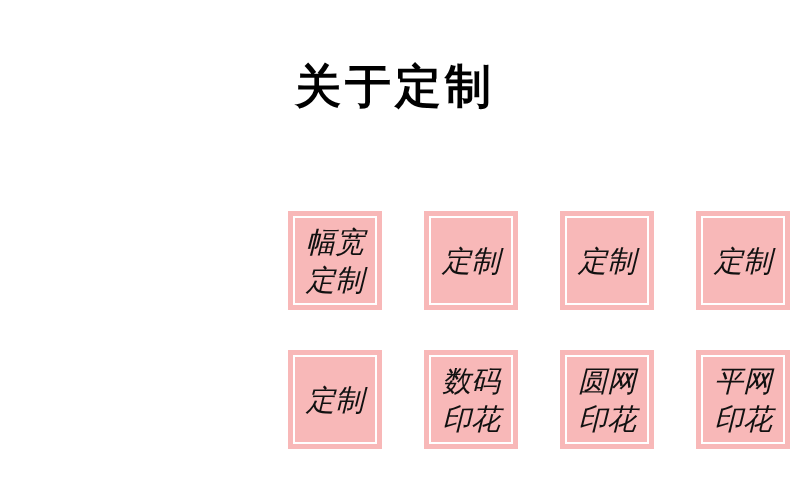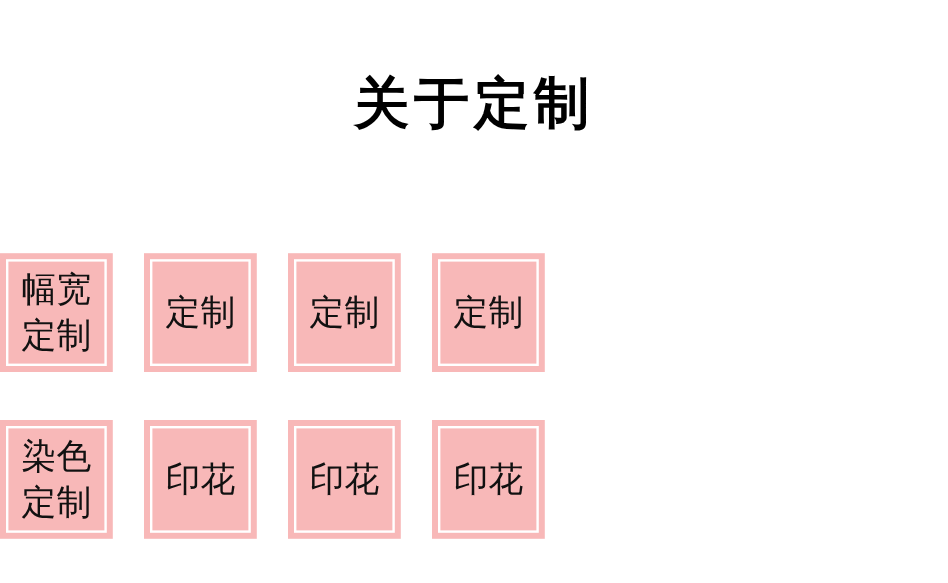--- a/index.html
+++ b/index.html
@@ -22,22 +22,23 @@
     font-size: 46px;
     line-height: 56px;
     color: #000000;
     letter-spacing: 4px;
   }
   .grid {
     margin-top: 97px;
   }
   .row {
     display: flex;
-    justify-content: flex-start;
-    gap: 26px;
+    justify-content: flex-end;
+    gap: 42px;
+    font-style: italic;
   }
   .row + .row {
     margin-top: 40px;
   }
   .tile {
     width: 94px;
     height: 99px;
     background: #f8b8b8;
     padding: 5px;
   }
@@ -86,34 +87,36 @@
       <div class="tile">
         <div class="tile-inner">
           <span class="tile-line">定制</span>
         </div>
       </div>
     </div>
 
     <div class="row">
       <div class="tile">
         <div class="tile-inner">
-          <span class="tile-line">染色</span>
           <span class="tile-line">定制</span>
         </div>
       </div>
       <div class="tile">
         <div class="tile-inner">
+          <span class="tile-line">数码</span>
           <span class="tile-line">印花</span>
         </div>
       </div>
       <div class="tile">
         <div class="tile-inner">
+          <span class="tile-line">圆网</span>
           <span class="tile-line">印花</span>
         </div>
       </div>
       <div class="tile">
         <div class="tile-inner">
+          <span class="tile-line">平网</span>
           <span class="tile-line">印花</span>
         </div>
       </div>
     </div>
   </div>
 </div>
 
 </body></html>

